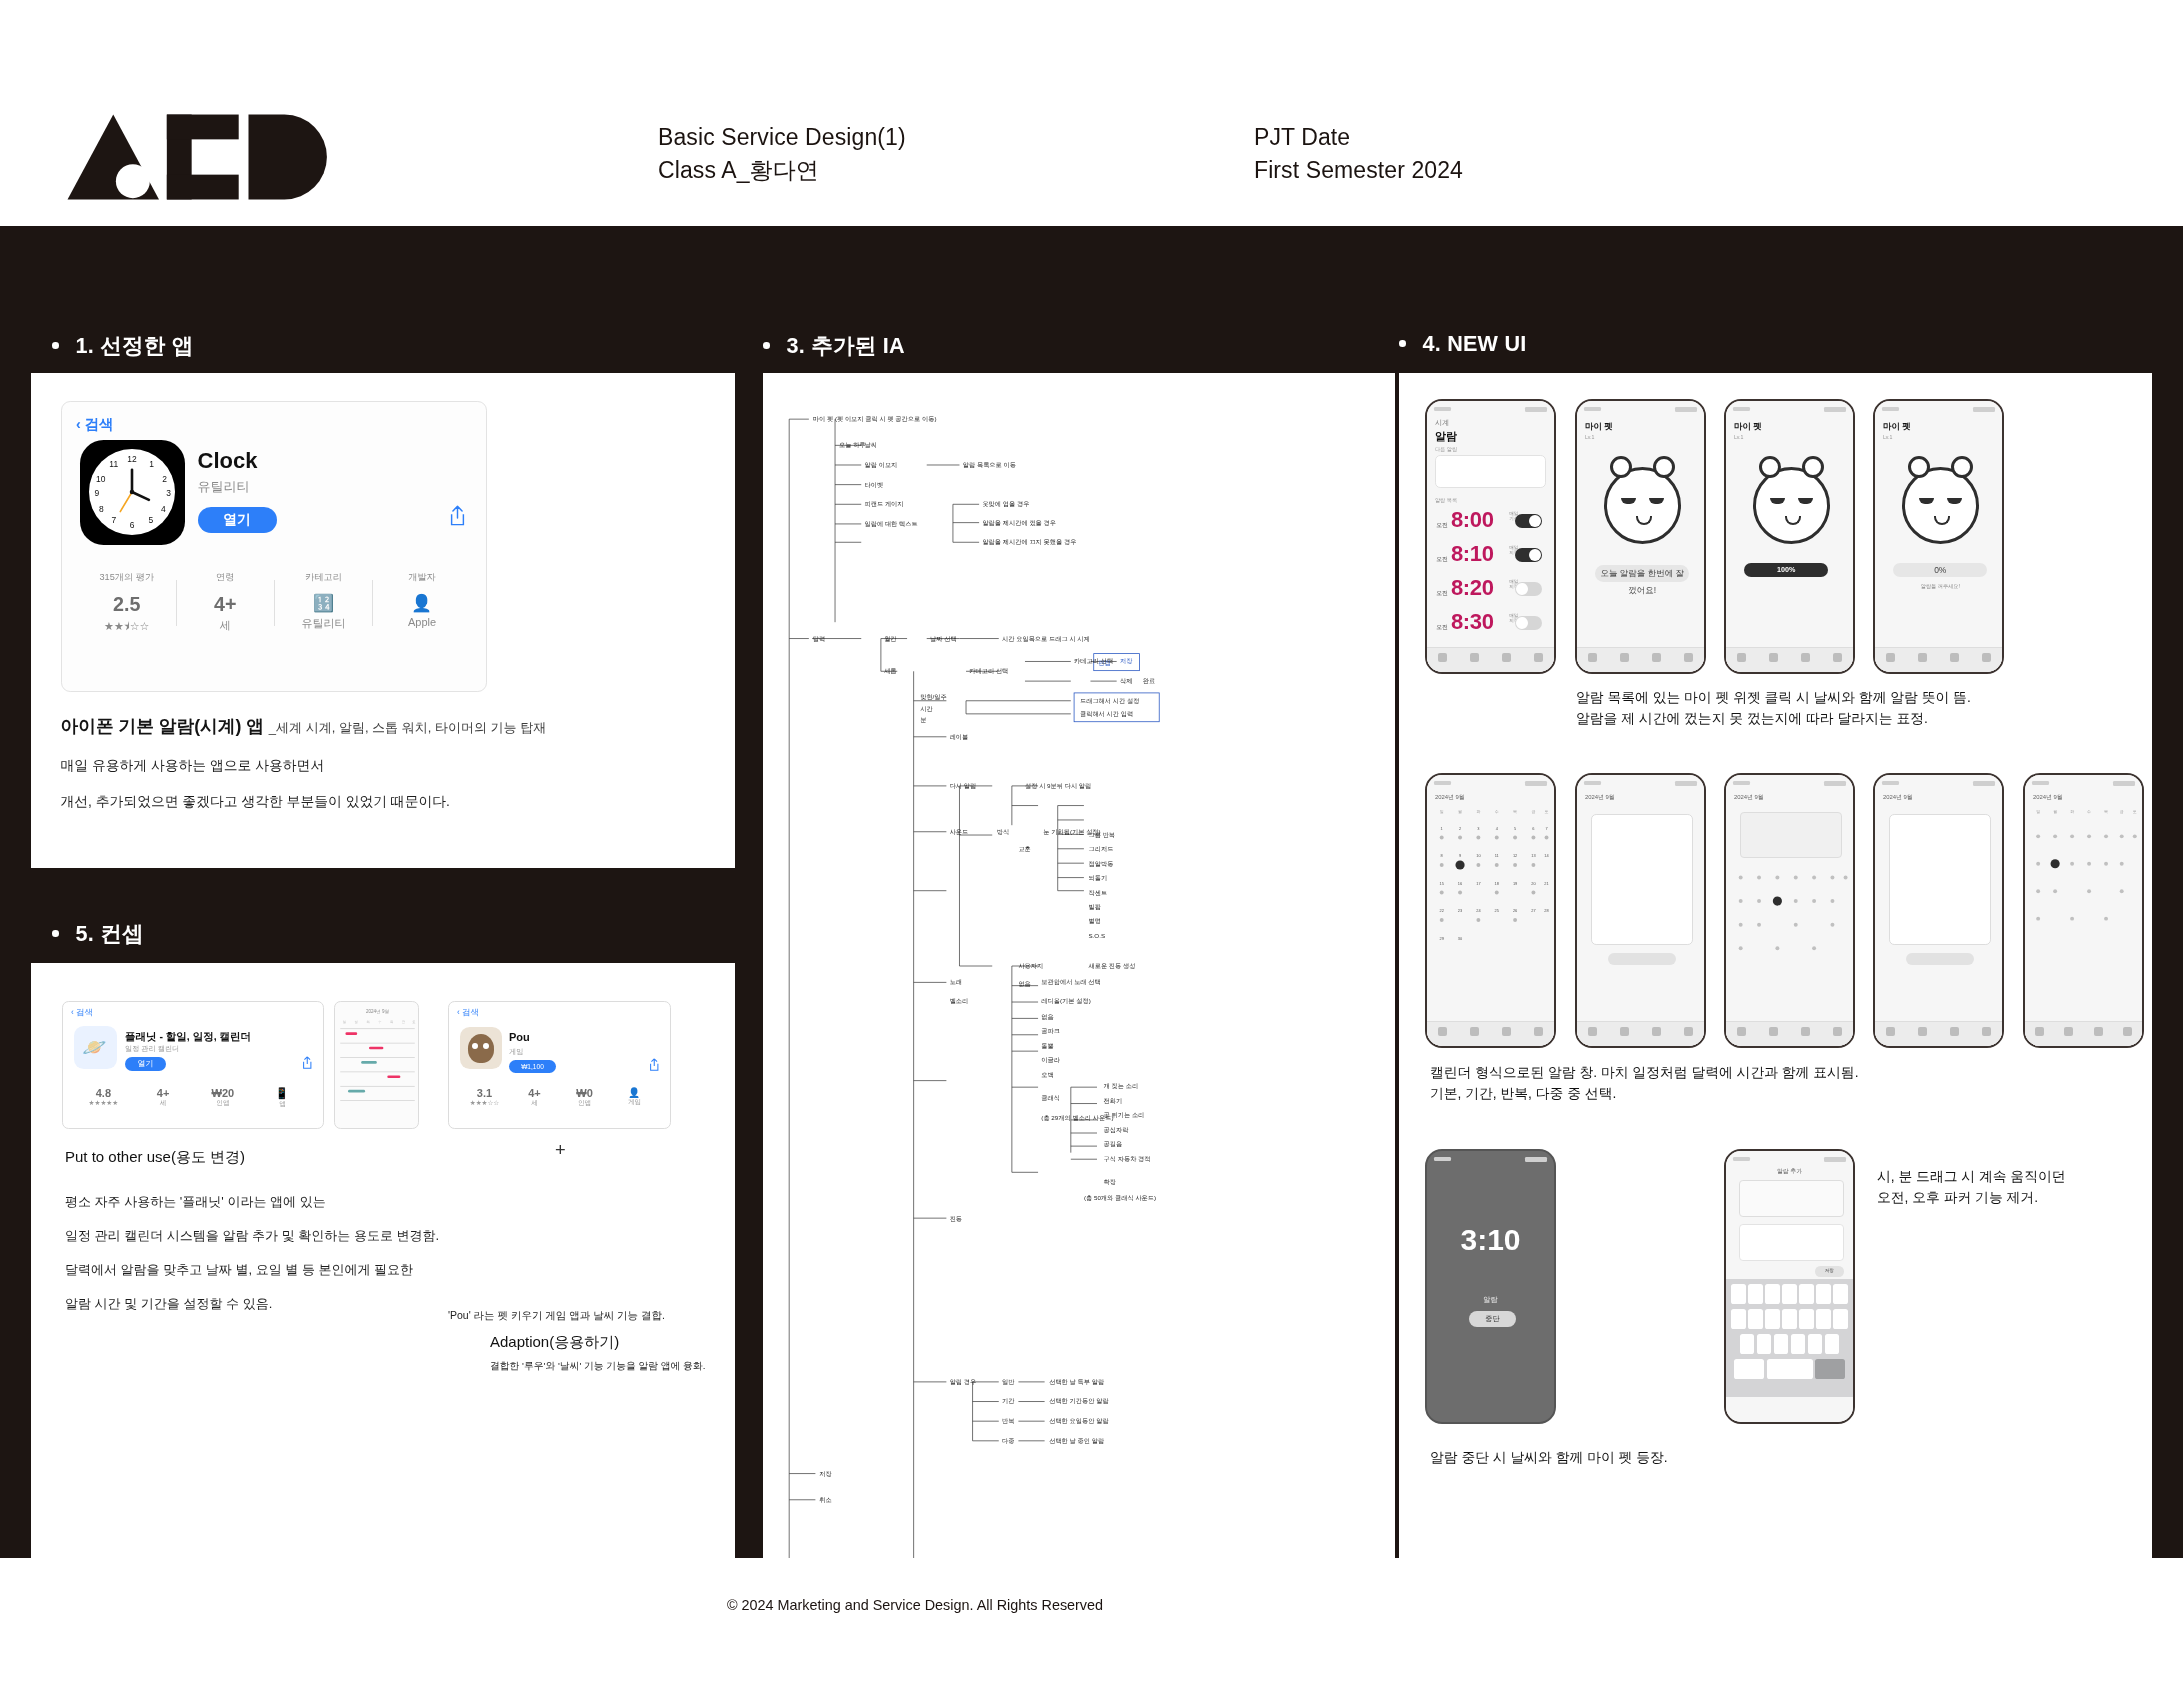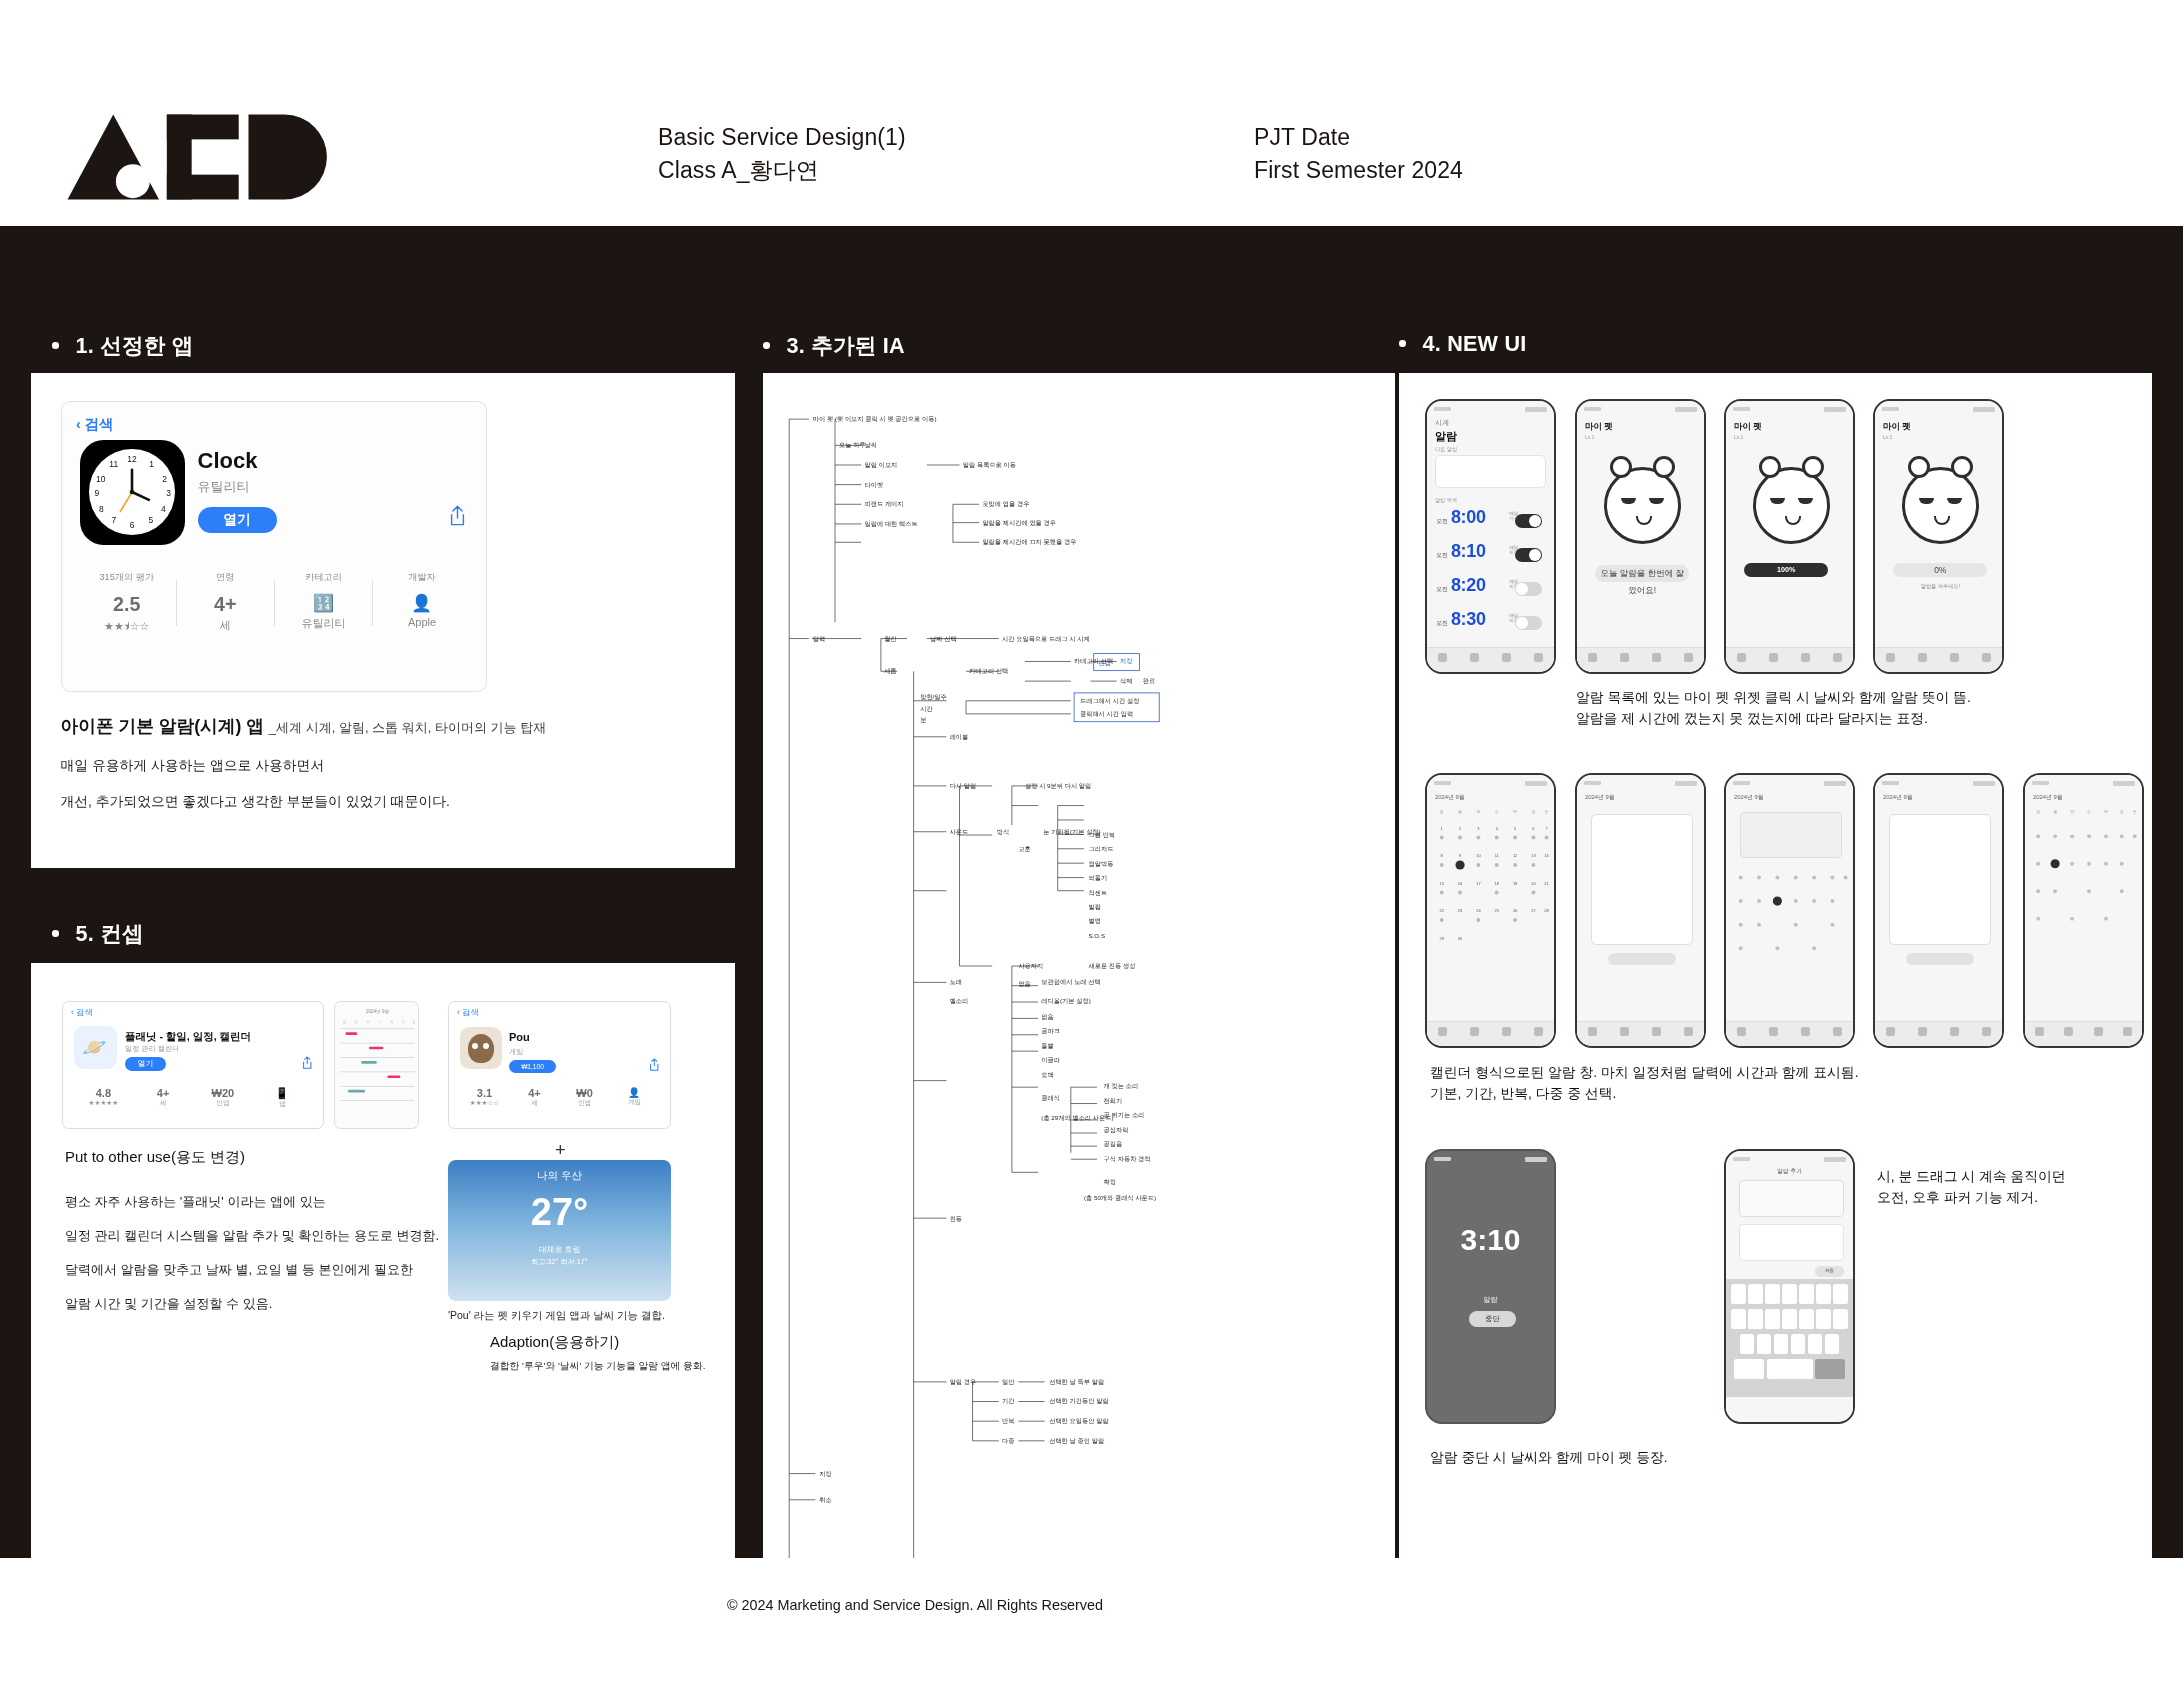--- a/index.html
+++ b/index.html
@@ -66,21 +66,21 @@
   .phone .scr { position:absolute; inset:0; background:#f6f6f6; }
   .cap { position:absolute; font-size:13.8px; color:#111; line-height:1.55; }
   .nbar { position:absolute; bottom:0; left:0; right:0; height:25px; background:#ececec; border-top:0.7px solid #ddd; display:flex; }
   .nbar i { flex:1; display:block; }
   .nbar i::before{ content:""; display:block; width:9.2px;height:9.2px;margin:5.2px auto 0; background:#bdbdbd; border-radius:2px;}
   .stat { position:absolute; top:3.3px; left:0; right:0; height:10.5px; }
   .stat::before{content:"";position:absolute;left:6.6px;top:2.6px;width:17px;height:4.6px;background:#cfcfcf;border-radius:1.3px;}
   .stat::after{content:"";position:absolute;right:6.6px;top:2.6px;width:22px;height:5.2px;background:#cfcfcf;border-radius:1.3px;}
 
   .alarm-row { position:absolute; left:9.2px; right:9.2px; height:30px; }
-  .alarm-time { font-size:18px; font-weight:bold; color:#1d4ed8; letter-spacing:-0.3px;text-align:right;}
+  .alarm-time { font-size:22px; font-weight:bold; color:#be185d; letter-spacing:-0.3px;text-align:right;}
   .toggle { position:absolute; right:2.6px; top:6.6px; width:27.5px; height:14.4px; border-radius:7.2px; background:#d6d6d6; }
   .toggle.on { background:#2f2f2f; }
   .toggle .knob { position:absolute; top:1.3px; left:1.3px; width:11.8px; height:11.8px; border-radius:50%; background:#fff; }
   .toggle.on .knob { left:14.4px; }
 
   .pet { position:absolute; width:77px; height:77px; border-radius:50%; border:3.9px solid #2e2e2e; background:#fff; }
   .pet .ear { position:absolute; width:22px; height:22px; border-radius:50%; border:3.9px solid #2e2e2e; background:#fff; top:-14.4px;}
   .pet .eye { position:absolute; width:14.4px; height:6.6px; border-radius:0 0 7.9px 7.9px; background:#2e2e2e; top:27.5px; }
   .pet .mouth{ position:absolute; left:29px; top:46px; width:15.7px; height:9.2px; border:2.6px solid #2e2e2e; border-top:none; border-radius:0 0 9.2px 9.2px;}
 
@@ -289,26 +289,20 @@
             </div>
           <div style="flex:1;">
               <div style="font-size:9.8px;color:#6e6e6e;">👤</div>
               <div>게임</div>
             </div>
         </div>
       </div>
 
       <div style="position:absolute;left:524px;top:176px;font-size:18.3px;color:#333;">+</div>
 
-      <div style="position:absolute;left:417px;top:197px;width:223px;height:141px;border-radius:7.9px;overflow:hidden;background:linear-gradient(180deg,#3c7fc4 0%,#7fb4dd 45%,#cfe2f1 100%);">
-        <div style="position:absolute;top:9.2px;width:100%;text-align:center;color:#fff;font-size:10.5px;">나의 우산</div>
-        <div style="position:absolute;top:31px;width:100%;text-align:center;color:#fff;font-size:38px;font-weight:bold;">27°</div>
-        <div style="position:absolute;top:84px;width:100%;text-align:center;color:#fff;font-size:7.9px;">대체로 흐림</div>
-        <div style="position:absolute;top:97px;width:100%;text-align:center;color:#fff;font-size:7.2px;">최고:32° 최저:17°</div>
-      </div>
 
       <div class="cc-label" style="left:34px; top:185px;">Put to other use(용도 변경)</div>
       <div class="cc-p" style="top:229px;">평소 자주 사용하는 '플래닛' 이라는 앱에 있는</div>
       <div class="cc-p" style="top:263px;">일정 관리 캘린더 시스템을 알람 추가 및 확인하는 용도로 변경함.</div>
       <div class="cc-p" style="top:297px;">달력에서 알람을 맞추고 날짜 별, 요일 별 등 본인에게 필요한</div>
       <div class="cc-p" style="top:331px;">알람 시간 및 기간을 설정할 수 있음.</div>
 
       <div style="position:absolute;left:417px;top:346px;font-size:10.5px;color:#222;">'Pou' 라는 펫 키우기 게임 앱과 날씨 기능 결합.</div>
       <div class="cc-label" style="left:459px; top:370px;">Adaption(응용하기)</div>
       <div style="position:absolute;left:459px;top:397px;font-size:9.8px;color:#222;">결합한 '루우'와 '날씨' 기능 기능을 알람 앱에 융화.</div>

